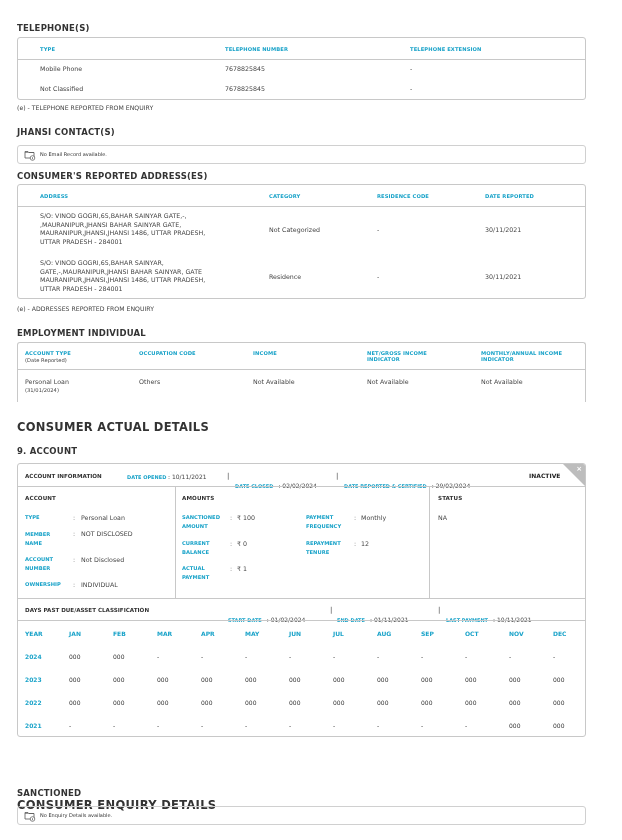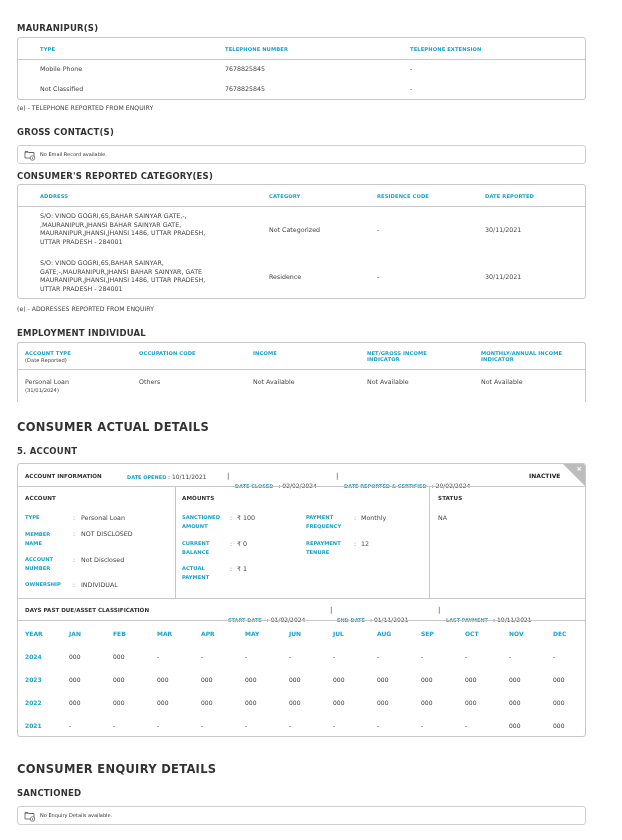--- a/index.html
+++ b/index.html
@@ -24,51 +24,51 @@
   .colon { font-size: 6.3px; color: #777; }
   .month { font-size: 6px; font-weight: bold; color: #1aa3c9; }
   .year { font-size: 6px; font-weight: bold; color: #1aa3c9; }
   .cell { font-size: 6px; color: #333; }
   .corner { position: absolute; right: 0; top: 0; width: 0; height: 0; border-top: 22px solid #bdbdbd; border-left: 22px solid transparent; }
   .corner-x { position: absolute; right: 3px; top: 1px; font-size: 7px; color: #fff; font-weight: bold; }
 </style>
 </head>
 <body>
 
-<div class="sec-title" style="top:23px;">MAURANIPUR(S)</div>
+<div class="sec-title" style="top:23px;">TELEPHONE(S)</div>
 <div class="box" style="top:37px; height:63px;">
   <div class="abs th" style="left:22px; top:8px;">TYPE</div>
   <div class="abs th" style="left:207px; top:8px;">TELEPHONE NUMBER</div>
   <div class="abs th" style="left:392px; top:8px;">TELEPHONE EXTENSION</div>
   <div class="hline" style="top:21px;"></div>
   <div>
     <div class="abs td" style="left:22px; top:27px;">Mobile Phone</div>
     <div class="abs td" style="left:207px; top:27px;">7678825845</div>
     <div class="abs td" style="left:392px; top:27px;">-</div>
   </div>
   <div>
     <div class="abs td" style="left:22px; top:47px;">Not Classified</div>
     <div class="abs td" style="left:207px; top:47px;">7678825845</div>
     <div class="abs td" style="left:392px; top:47px;">-</div>
   </div>
 </div>
 <div class="note" style="top:104px;">(e) - TELEPHONE REPORTED FROM ENQUIRY</div>
 
-<div class="sec-title" style="top:127px;">GROSS CONTACT(S)</div>
+<div class="sec-title" style="top:127px;">JHANSI CONTACT(S)</div>
 <div class="empty-box" style="top:145px;">
   <svg class="icon" viewBox="0 0 12 12">
     <path d="M1 2.5 h3 l1 1 h5 v5.5 h-9 z" fill="none" stroke="#555" stroke-width="0.8"></path>
     <path d="M1 3.5 h9" stroke="#555" stroke-width="0.6"></path>
     <circle cx="8.5" cy="9" r="2.3" fill="#fff" stroke="#555" stroke-width="0.7"></circle>
     <path d="M8.5 8.2 v2" stroke="#555" stroke-width="0.7"></path>
   </svg>
   <div class="msg">No Email Record available.</div>
 </div>
 
-<div class="sec-title" style="top:171px;">CONSUMER'S REPORTED CATEGORY(ES)</div>
+<div class="sec-title" style="top:171px;">CONSUMER'S REPORTED ADDRESS(ES)</div>
 <div class="box" style="top:184px; height:115px;">
   <div class="abs th" style="left:22px; top:8px;">ADDRESS</div>
   <div class="abs th" style="left:251px; top:8px;">CATEGORY</div>
   <div class="abs th" style="left:359px; top:8px;">RESIDENCE CODE</div>
   <div class="abs th" style="left:467px; top:8px;">DATE REPORTED</div>
   <div class="hline" style="top:21px;"></div>
 
   <div>
     <div class="abs td" style="left:22px; top:27px; width:220px;">
       <div>S/O: VINOD GOGRI,65,BAHAR SAINYAR GATE,-,</div>
@@ -108,21 +108,21 @@
     <div class="abs td" style="left:7px; top:35px;">Personal Loan</div>
     <div class="abs" style="left:7px; top:44px; font-size:5.2px; color:#444;">(31/01/2024)</div>
     <div class="abs td" style="left:121px; top:35px;">Others</div>
     <div class="abs td" style="left:235px; top:35px;">Not Available</div>
     <div class="abs td" style="left:349px; top:35px;">Not Available</div>
     <div class="abs td" style="left:463px; top:35px;">Not Available</div>
   </div>
 </div>
 
 <div class="big-title" style="top:420px;">CONSUMER ACTUAL DETAILS</div>
-<div class="sec-title" style="top:446px;">5. ACCOUNT</div>
+<div class="sec-title" style="top:446px;">9. ACCOUNT</div>
 
 <div class="box" style="top:463px; height:274px; overflow:hidden;">
 
   <div class="abs" style="left:7px; top:9px; font-size:5.6px; font-weight:bold; color:#333;">ACCOUNT INFORMATION</div>
   <div class="abs" style="left:109px; top:9px; font-size:5.4px; white-space:nowrap;">
     <span class="teal" style="font-weight:bold; font-size:5px;">DATE OPENED</span>
     <span style="color:#444; font-size:6px;"> : </span><span style="color:#444; font-size:6px;">10/11/2021</span>
   </div>
   <div class="abs" style="left:209px; top:8px; font-size:7px; color:#444;">|</div>
   <div class="abs" style="left:217px; top:9px; white-space:nowrap;">
@@ -282,21 +282,21 @@
         <div class="abs cell" style="left: 315px; top: 258px;">-</div>
         <div class="abs cell" style="left: 359px; top: 258px;">-</div>
         <div class="abs cell" style="left: 403px; top: 258px;">-</div>
         <div class="abs cell" style="left: 447px; top: 258px;">-</div>
         <div class="abs cell" style="left: 491px; top: 258px;">000</div>
         <div class="abs cell" style="left: 535px; top: 258px;">000</div>
       </div>
     </div>
 </div>
 
-<div class="big-title" style="top:762px;">CONSUMER ENQUIRY DETAILS</div>
+<div class="big-title" style="top:798px;">CONSUMER ENQUIRY DETAILS</div>
 <div class="sec-title" style="top:788px;">SANCTIONED</div>
 <div class="empty-box" style="top:806px;">
   <svg class="icon" viewBox="0 0 12 12">
     <path d="M1 2.5 h3 l1 1 h5 v5.5 h-9 z" fill="none" stroke="#555" stroke-width="0.8"></path>
     <path d="M1 3.5 h9" stroke="#555" stroke-width="0.6"></path>
     <circle cx="8.5" cy="9" r="2.3" fill="#fff" stroke="#555" stroke-width="0.7"></circle>
     <path d="M8.5 8.2 v2" stroke="#555" stroke-width="0.7"></path>
   </svg>
   <div class="msg">No Enquiry Details available.</div>
 </div>

